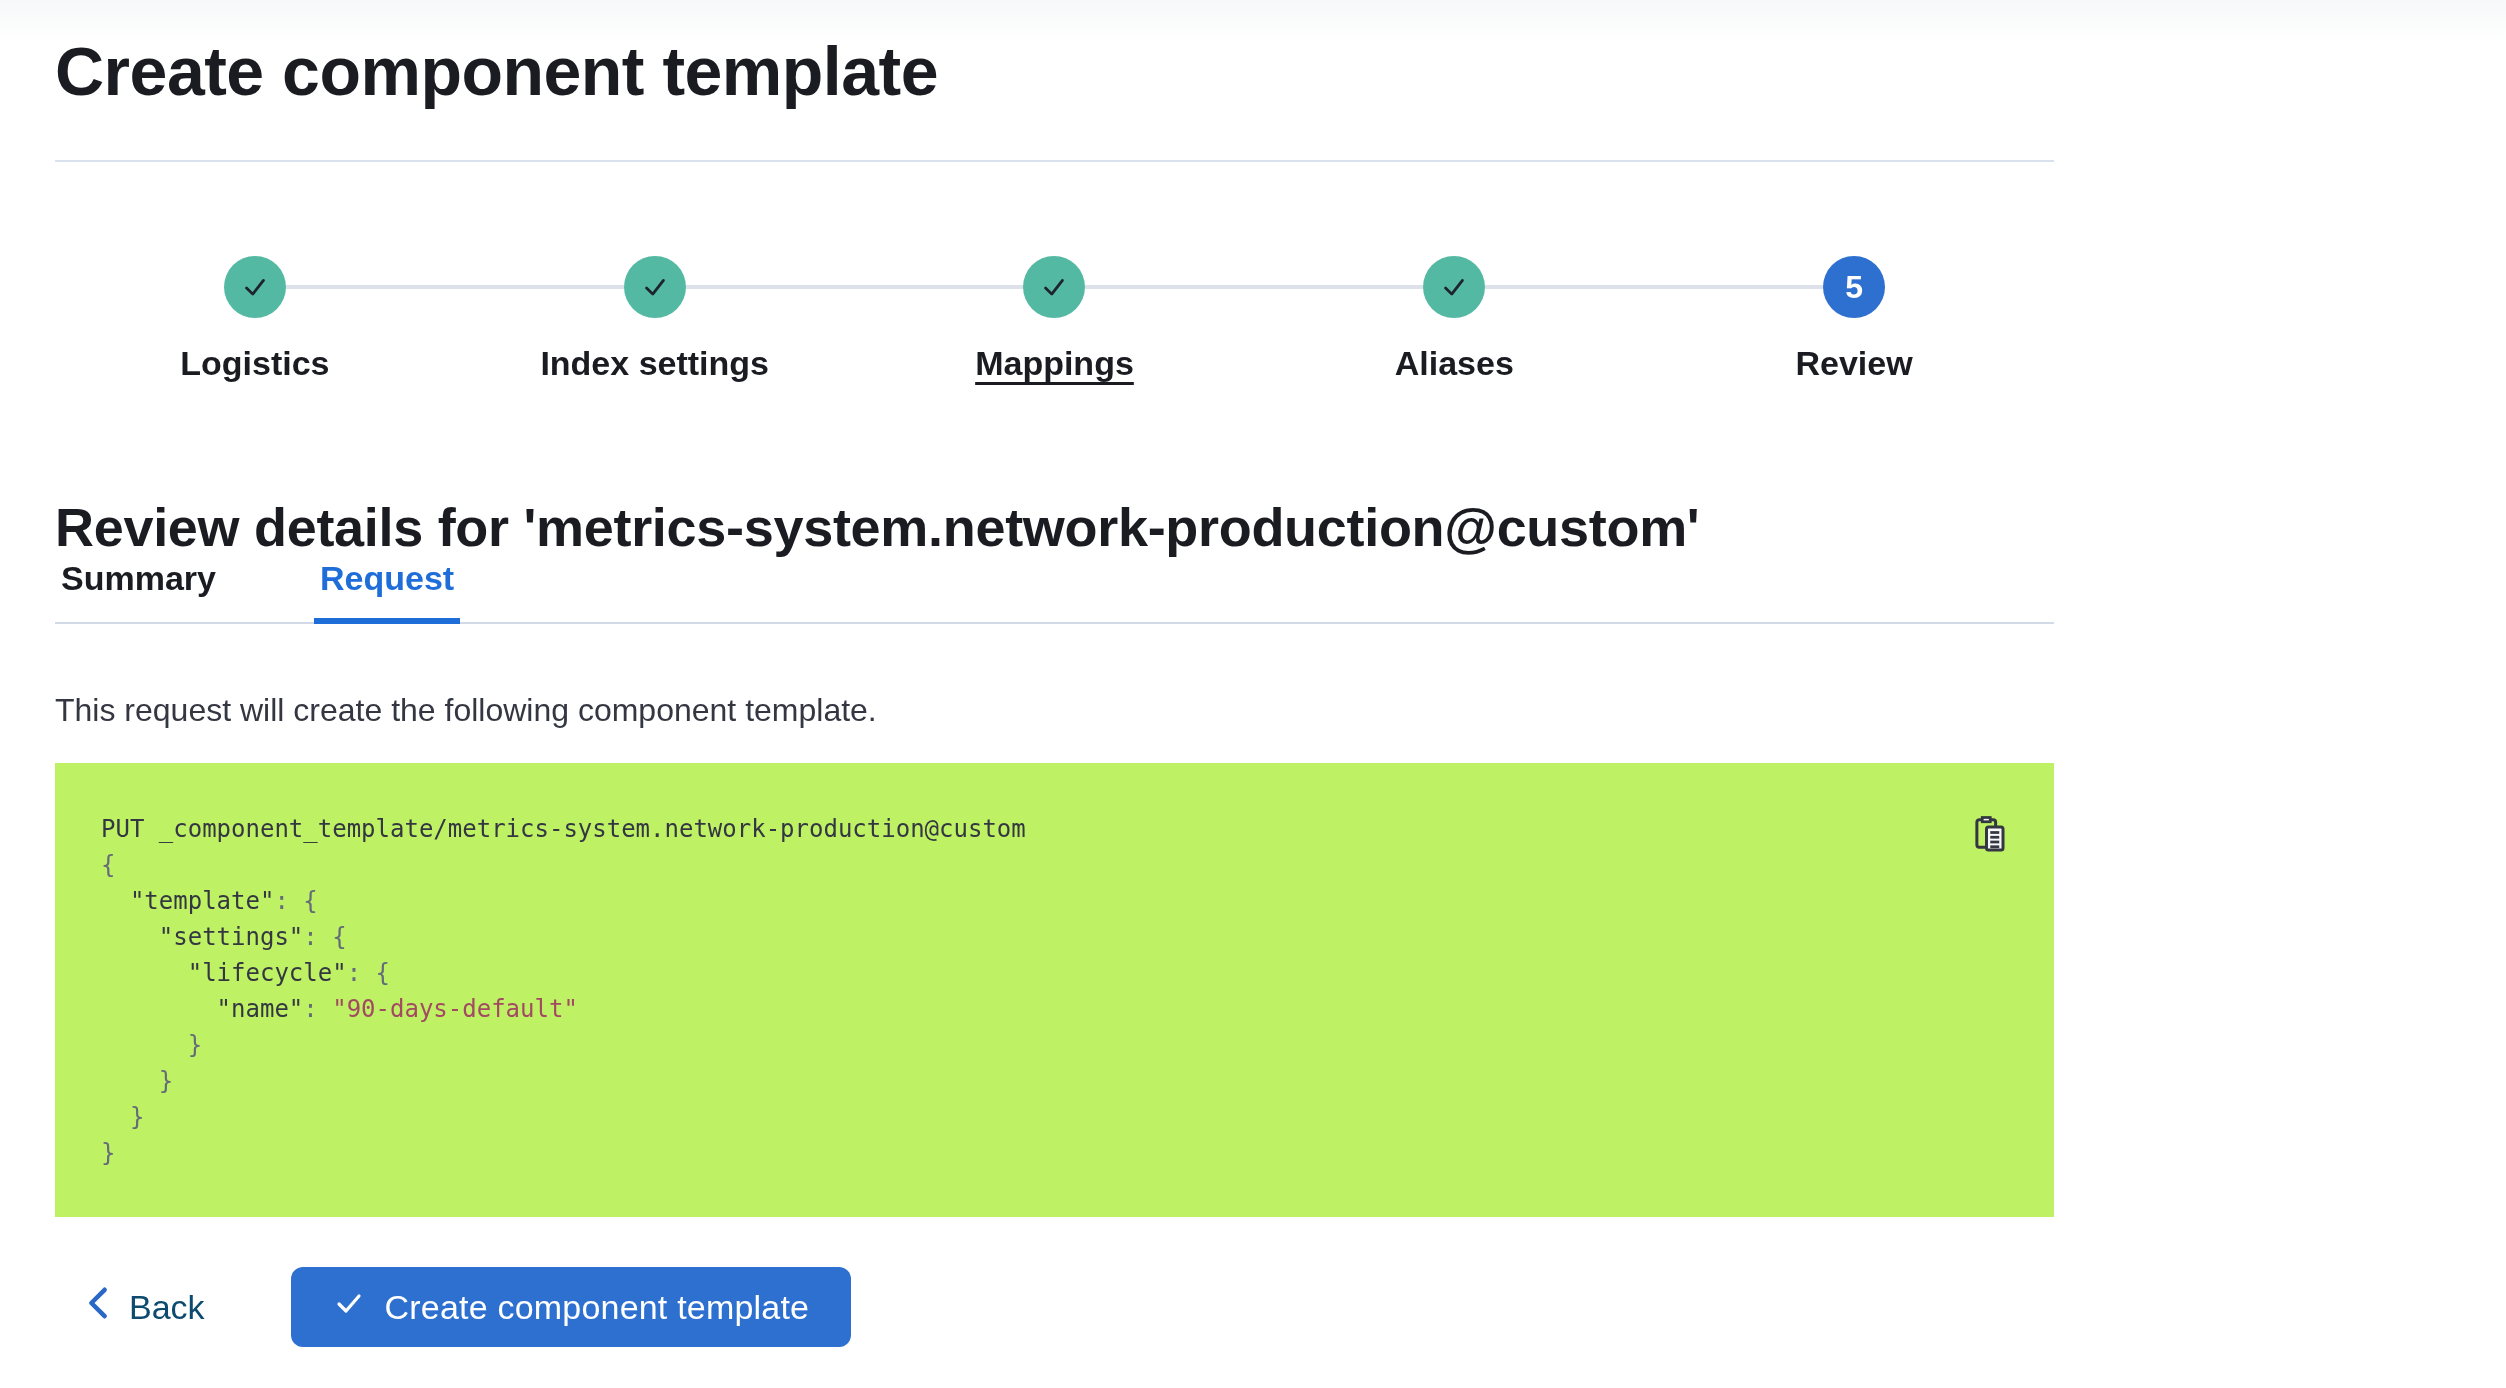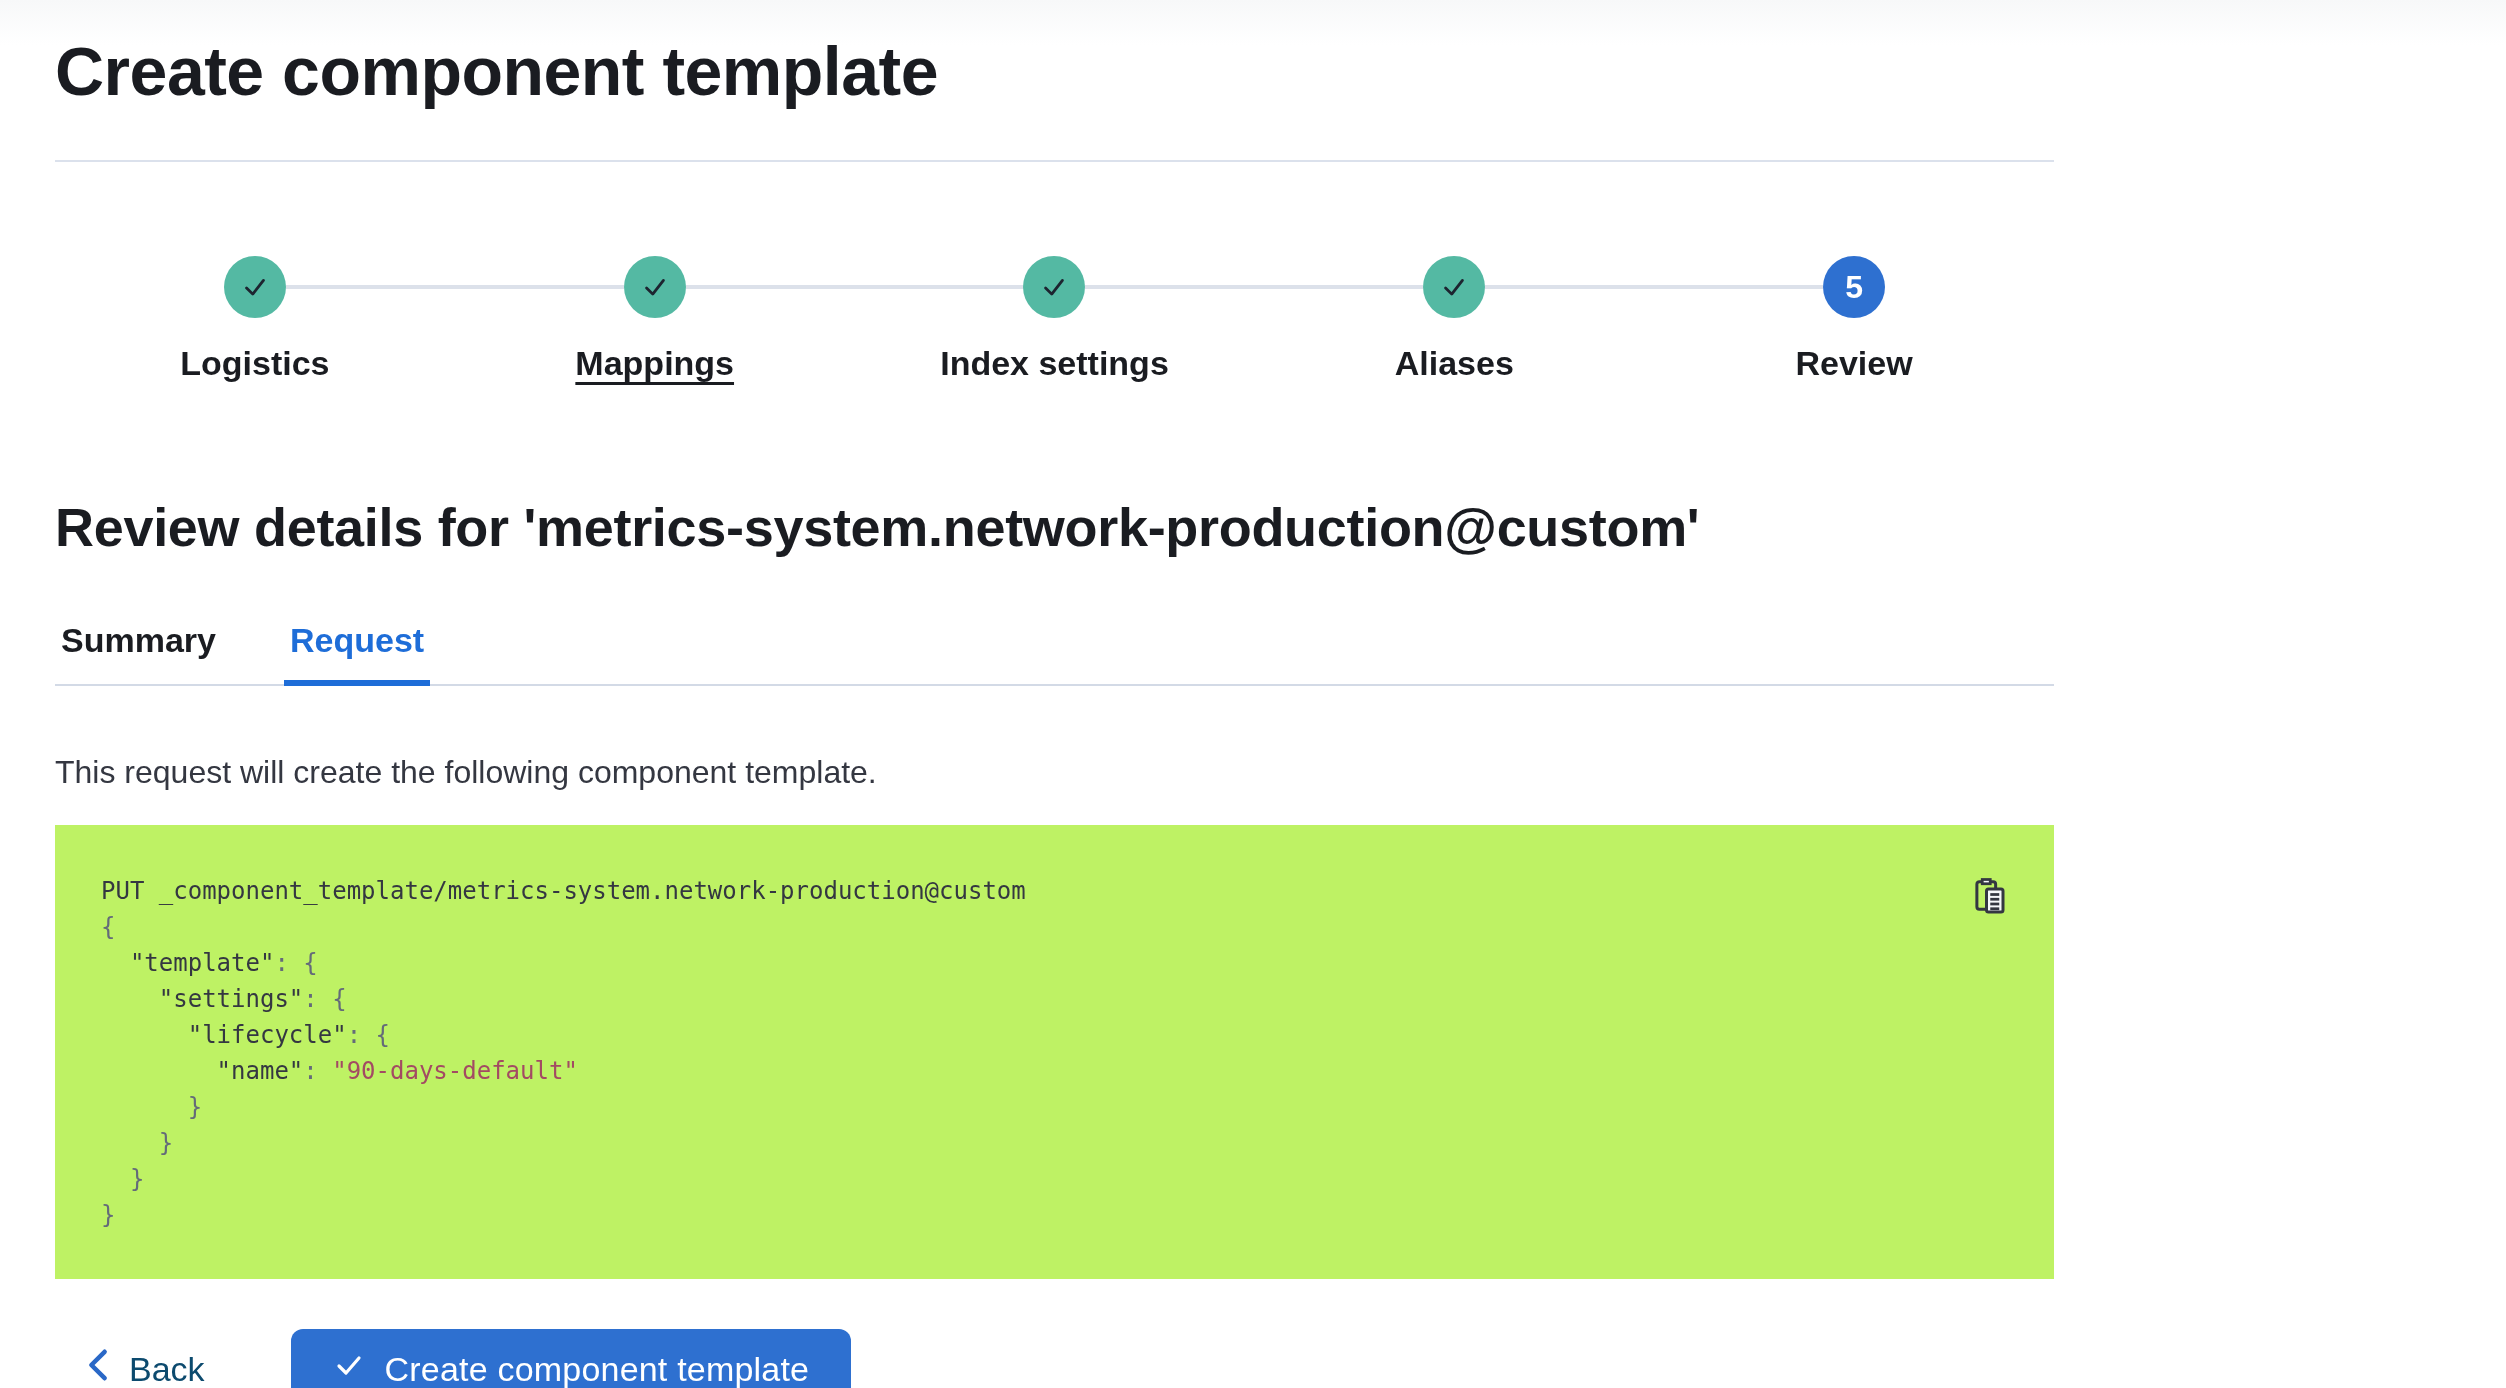--- a/index.html
+++ b/index.html
@@ -43,21 +43,21 @@
   }
   .step-label.underlined { text-decoration: underline; text-decoration-thickness: 3px; text-underline-offset: 7px; }
 
   
   h2.review-heading {
     margin-top: 114px; font-size: 54px; line-height: 60px;
     font-weight: 700; color: #1a1c21; letter-spacing: -0.3px;
   }
 
   .tabs {
-    display: flex; gap: 62px; margin-top: 62px;
+    display: flex; gap: 92px; 
     border-bottom: 2px solid #d3dae6;
     text-align: right;
   }
   .tab {
     font-size: 34px; font-weight: 700; color: #1a1c21;
     padding: 2px 6px 24px 6px; cursor: pointer; position: relative;
   }
   .tab.selected { color: #1e6dd8; }
   .tab.selected::after {
     content: ""; position: absolute; left: 0; right: 0; bottom: -2px;
@@ -123,33 +123,33 @@
       <div class="step">
         <div class="step-circle-row">
           <div class="step-line left"></div>
           <div class="step-line right"></div>
           <div class="step-circle complete">
             <svg width="30" height="30" viewBox="0 0 16 16" fill="none">
               <polyline points="3.5,8.5 6.8,11.8 12.5,4.5" stroke="#1d2430" stroke-width="1.5" stroke-linecap="round" stroke-linejoin="round"></polyline>
             </svg>
           </div>
         </div>
+        <div class="step-label">Index settings</div>
+      </div>
+      <div class="step">
+        <div class="step-circle-row">
+          <div class="step-line left"></div>
+          <div class="step-line right"></div>
+          <div class="step-circle complete">
+            <svg width="30" height="30" viewBox="0 0 16 16" fill="none">
+              <polyline points="3.5,8.5 6.8,11.8 12.5,4.5" stroke="#1d2430" stroke-width="1.5" stroke-linecap="round" stroke-linejoin="round"></polyline>
+            </svg>
+          </div>
+        </div>
         <div class="step-label underlined">Mappings</div>
-      </div>
-      <div class="step">
-        <div class="step-circle-row">
-          <div class="step-line left"></div>
-          <div class="step-line right"></div>
-          <div class="step-circle complete">
-            <svg width="30" height="30" viewBox="0 0 16 16" fill="none">
-              <polyline points="3.5,8.5 6.8,11.8 12.5,4.5" stroke="#1d2430" stroke-width="1.5" stroke-linecap="round" stroke-linejoin="round"></polyline>
-            </svg>
-          </div>
-        </div>
-        <div class="step-label">Index settings</div>
       </div>
       <div class="step">
         <div class="step-circle-row">
           <div class="step-line left"></div>
           <div class="step-line right"></div>
           <div class="step-circle complete">
             <svg width="30" height="30" viewBox="0 0 16 16" fill="none">
               <polyline points="3.5,8.5 6.8,11.8 12.5,4.5" stroke="#1d2430" stroke-width="1.5" stroke-linecap="round" stroke-linejoin="round"></polyline>
             </svg>
           </div>

